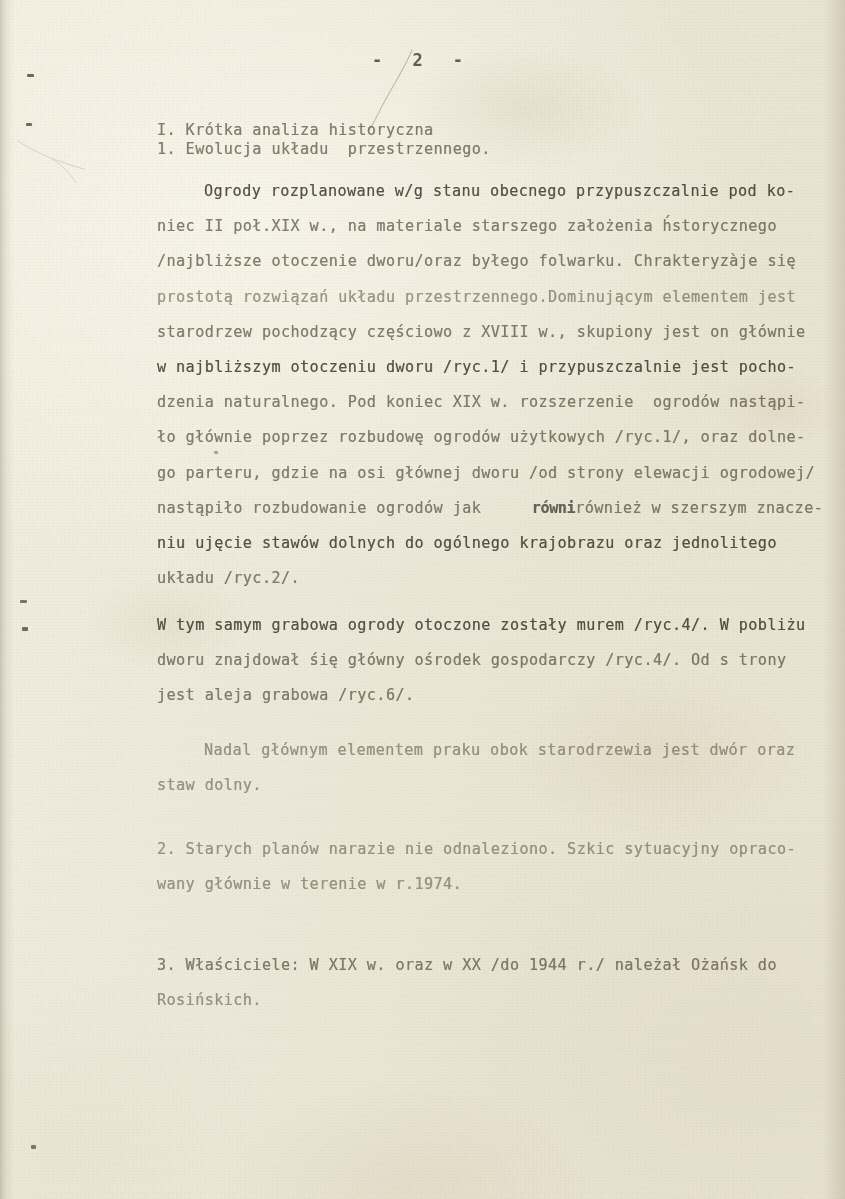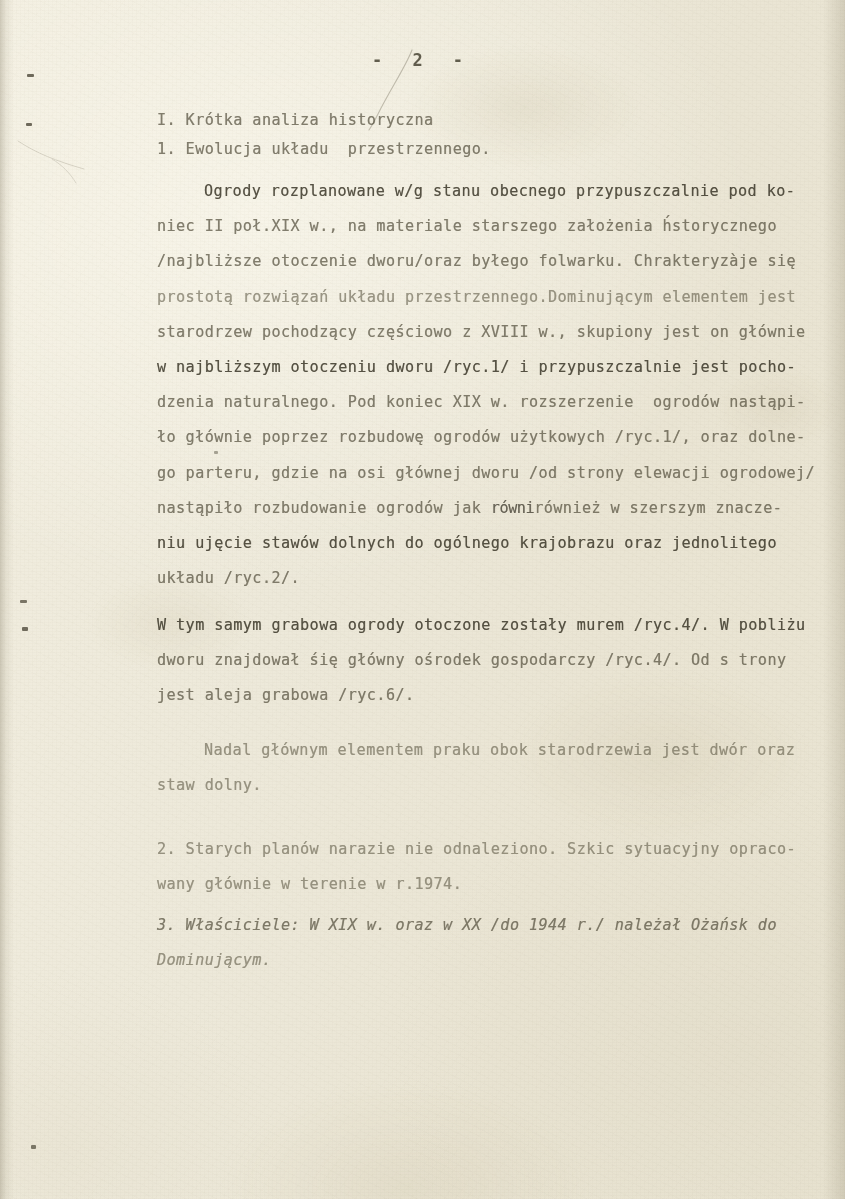--- a/index.html
+++ b/index.html
@@ -109,24 +109,25 @@
   }
   .ink-mid   { color: #403c2e; opacity: 0.88; }
   .ink-light { color: #55503e; opacity: 0.72; }
   .ink-faint { color: #635e4a; opacity: 0.62; }
 
   .indent { padding-left: 47px; }
 
   
   .strike-over {
     position: relative;
-    font-weight: normal;
+    font-weight: bold;
     color: #2e2a1e;
     opacity: 0.97;
     letter-spacing: -0.4px;
+    margin-left: 41px;
   }
 
   
   .speck {
     position: absolute;
     background: #4c4738;
     opacity: 0.80;
     border-radius: 1px;
     pointer-events: none;
   }
@@ -159,21 +160,21 @@
   </svg>
   <svg class="scratch" style="left:12px; top:135px; opacity:0.22;" width="90" height="60" viewBox="0 0 90 60">
     <path d="M6 6 C24 18, 44 26, 72 34" fill="none" stroke="#6b6450" stroke-width="1" stroke-linecap="round"></path>
     <path d="M40 24 C50 30, 58 38, 64 48" fill="none" stroke="#6b6450" stroke-width="0.9" stroke-linecap="round"></path>
   </svg>
 
   <div id="typed">
 
     <div class="hdr">-   2   -</div>
 
-    <div class="block" style="top:103px;">
+    <div class="block" style="top:113px;">
       <div class="ln ink-light">I. Krótka analiza historyczna</div>
     </div>
 
     <div class="block" style="top:132px;">
       <div class="ln ink-light">1. Ewolucja układu  przestrzennego.</div>
     </div>
 
     <div class="block" style="top:174px;">
       <div class="ln ink-mid indent">Ogrody rozplanowane w/g stanu obecnego przypuszczalnie pod ko-</div>
       <div class="ln ink-light">niec II poł.XIX w., na materiale starszego założenia h́storycznego</div>
@@ -198,19 +199,19 @@
     <div class="block" style="top:733px;">
       <div class="ln ink-faint indent">Nadal głównym elementem praku obok starodrzewia jest dwór oraz</div>
       <div class="ln ink-faint">staw dolny.</div>
     </div>
 
     <div class="block" style="top:832px;">
       <div class="ln ink-faint">2. Starych planów narazie nie odnaleziono. Szkic sytuacyjny opraco-</div>
       <div class="ln ink-faint">wany głównie w terenie w r.1974.</div>
     </div>
 
-    <div class="block" style="top:908px;font-style:italic;">
+    <div class="block" style="top:948px;">
       <div class="ln ink-light">3. Właściciele: W XIX w. oraz w XX /do 1944 r./ należał Ożańsk do</div>
-      <div class="ln ink-faint">Dominującym.</div>
+      <div class="ln ink-faint">Rosińskich.</div>
     </div>
 
   </div>
 </div>
 
 </body></html>

